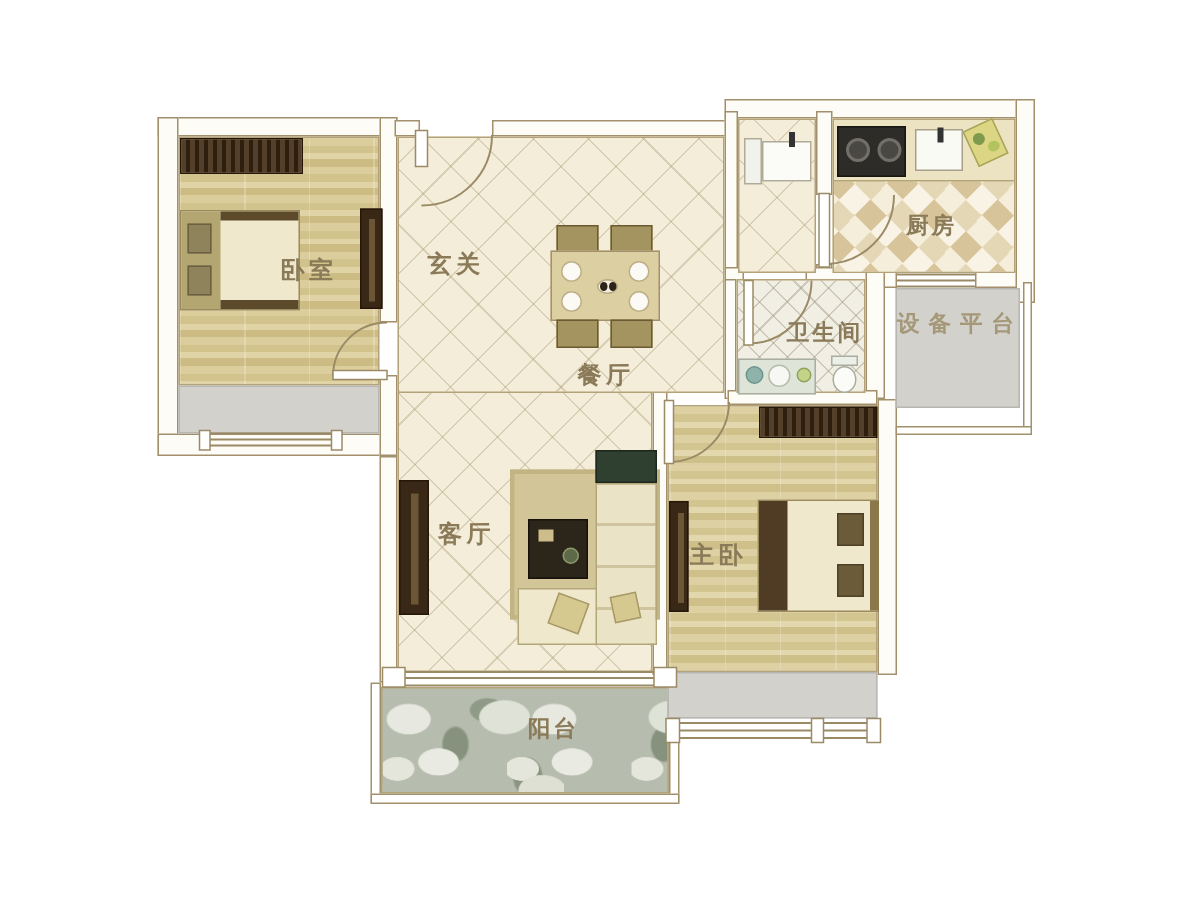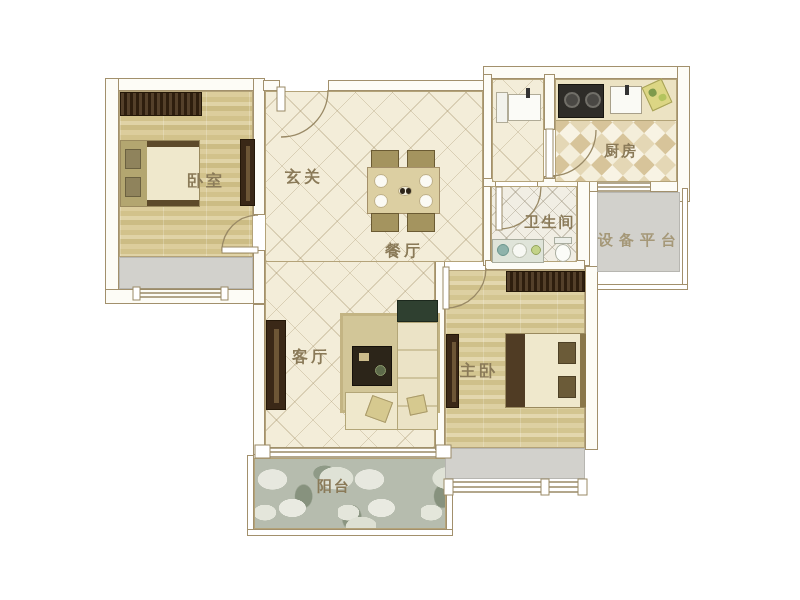--- a/index.html
+++ b/index.html
@@ -236,18 +236,18 @@
       <rect x="133" y="287" width="7" height="13"></rect>
       <rect x="221" y="287" width="7" height="13"></rect>
     </g>
   </svg>
 
   <div class="label" style="left:206px;top:181px;">卧室</div>
   <div class="label" style="left:304px;top:177px;">玄关</div>
   <div class="label" style="left:404px;top:251px;">餐厅</div>
   <div class="label small" style="left:621px;top:151px;">厨房</div>
   <div class="label small" style="left:550px;top:222px;">卫生间</div>
-  <div class="label platform" style="left:640px;top:240px;">设备平台</div>
+  <div class="label platform" style="left:640px;top:216px;">设备平台</div>
   <div class="label" style="left:311px;top:357px;">客厅</div>
   <div class="label" style="left:479px;top:371px;">主卧</div>
-  <div class="label small" style="left:334px;top:486px;text-align:right;">阳台</div>
+  <div class="label small" style="left:369px;top:486px;text-align:right;">阳台</div>
 
 </div>
 
 </body></html>

